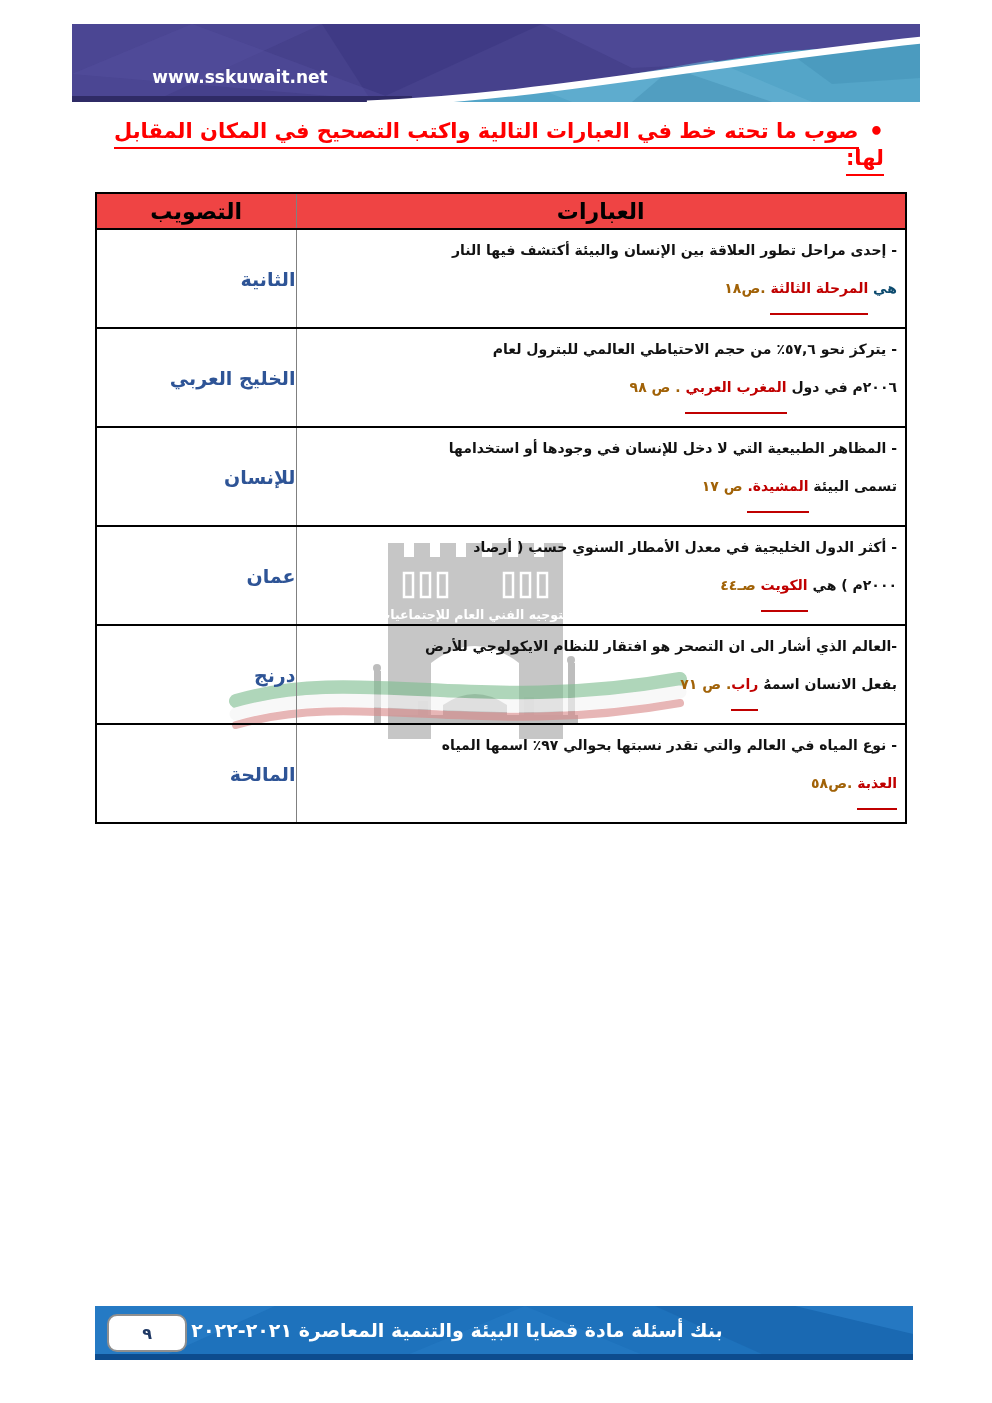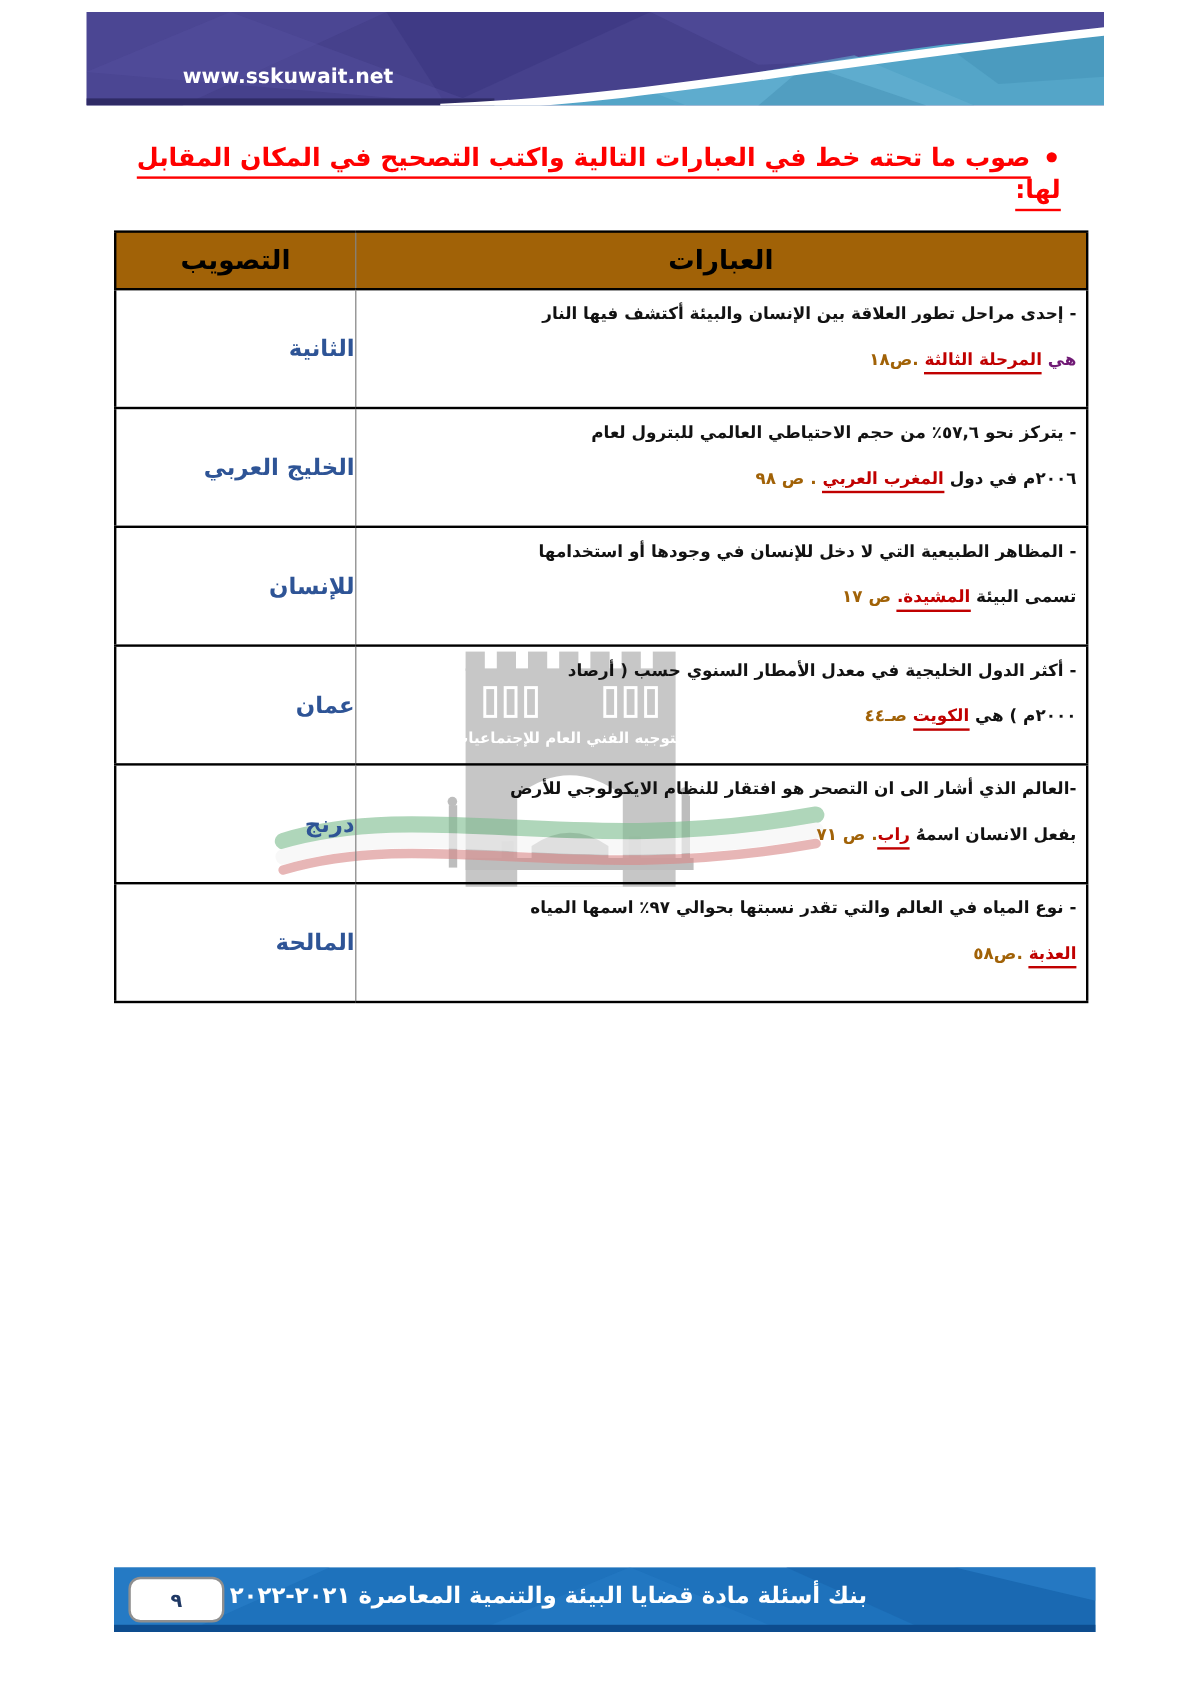--- a/index.html
+++ b/index.html
@@ -4,21 +4,21 @@
 <style>
   * { margin:0; padding:0; box-sizing:border-box; }
   html,body { background:#ffffff; }
   body { font-family:"DejaVu Sans", sans-serif; }
   .page {
     position:relative; width:992px; height:1403px; margin:0 auto;
     background:#ffffff; overflow:hidden; direction:rtl;
   }
 
   
-  .banner-top { position:absolute; left:72px; top:10px; width:848px; height:78px; }
+  .banner-top { position:absolute; left:72px; top:24px; width:848px; height:78px; }
   .banner-top svg { display:block; width:100%; height:100%; }
 
   
   .title-row {
     position:absolute; top:118px; right:108px; left:95px;
     text-align:right; color:#fe0000; font-weight:bold; font-size:21px;
     direction:rtl;
   }
   .title-bullet { display:inline-block; margin-left:10px; font-size:24px; vertical-align:middle; }
   .title-text { border-bottom:2.5px solid #fe0000; padding-bottom:4px; }
@@ -27,33 +27,33 @@
   .qtable-wrap { position:absolute; left:95px; top:192px; width:812px; z-index:1; }
   table.qtable { width:100%; border-collapse:collapse; border:2.5px solid #000; direction:rtl; background:transparent; }
   table.qtable th, table.qtable td {
     border-top:2px solid #000; border-bottom:2px solid #000;
     border-left:1.5px solid #808080; border-right:1.5px solid #808080;
     background:transparent;
   }
   th.h-statements { width:610px; }
   th.h-correction { width:200px; }
   table.qtable th {
-    background:#a16207; color:#000; font-weight:bold; font-size:22px;
-    height:48px; text-align:center; vertical-align:middle;
+    background:#ef4444; color:#000; font-weight:bold; font-size:22px;
+    height:36px; text-align:center; vertical-align:middle;
   }
   td.cell-statement {
     height:99px; vertical-align:top; padding:10px 8px 6px 4px;
     color:#121212; font-weight:bold; font-size:14px; line-height:1.45;
     overflow:hidden;
   }
   .stmt-line1 { white-space:nowrap; text-align:right; }
   .stmt-line2 { white-space:nowrap; text-align:right; margin-top:18px; }
   .l2-pre { color:#121212; }
-  .l2-pre.navy { color:#701a75; }
-  .l2-red { color:#c00000; border-bottom:2.5px solid #c00000; padding-bottom:2px; }
+  .l2-pre.navy { color:#0c4a6e; }
+  .l2-red { color:#c00000; border-bottom:2.5px solid #c00000; padding-bottom:17px; }
   .l2-post { color:#a16207; }
   td.cell-correction {
     text-align:right; vertical-align:middle;
     color:#2e5496; font-weight:bold; font-size:19px;
   }
 
   
   .watermark { position:absolute; left:228px; top:533px; width:460px; height:242px; z-index:0; pointer-events:none; }
   .watermark svg { display:block; width:100%; height:100%; }
 

